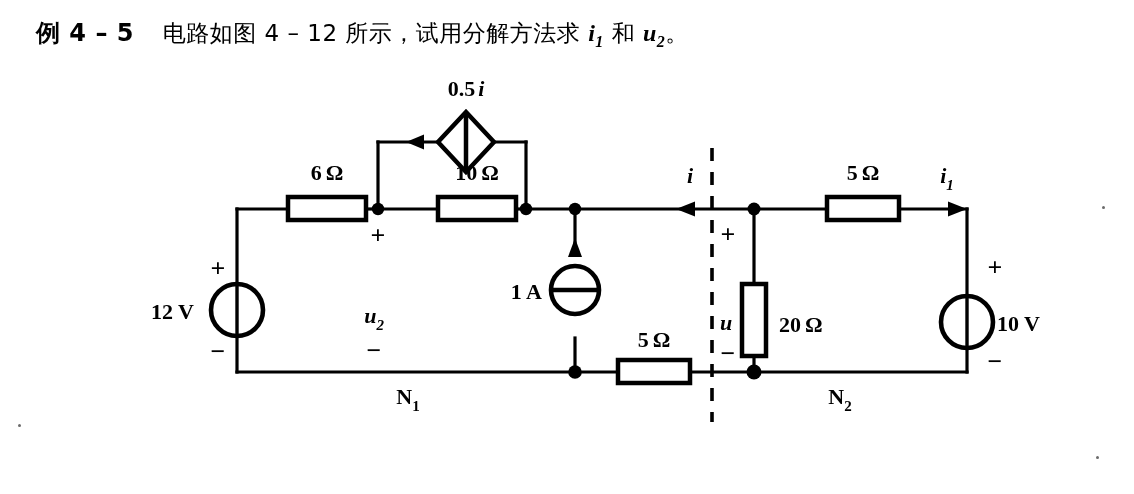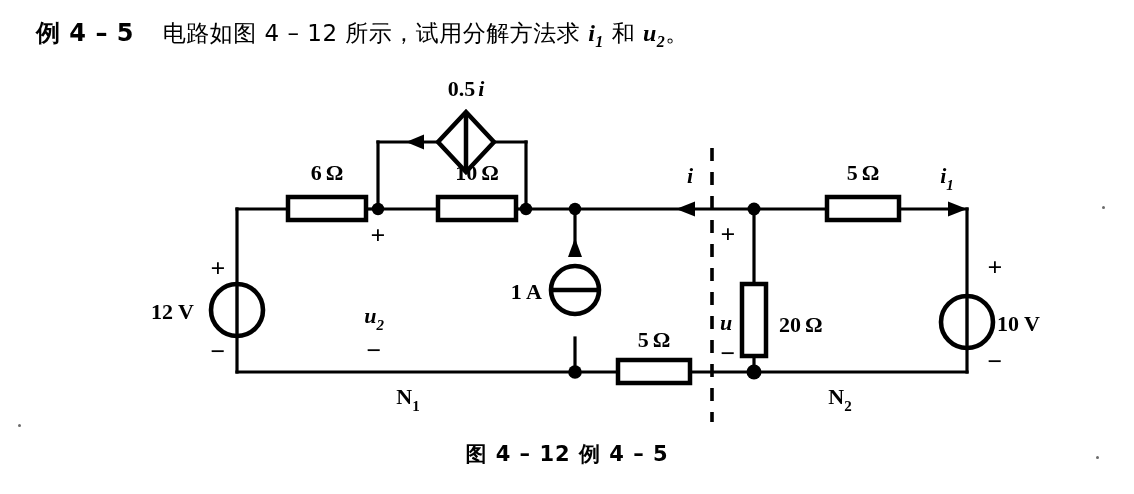--- a/index.html
+++ b/index.html
@@ -242,15 +242,14 @@
     </text>
     <text x="840" y="334" class="lbl-text" text-anchor="middle">
       <tspan>N</tspan><tspan dy="7" font-size="15">2</tspan>
     </text>
   </svg>
 
   <div class="dot-stray" style="left:18px;top:424px;"></div>
   <div class="dot-stray" style="left:1096px;top:456px;"></div>
   <div class="dot-stray" style="left:1102px;top:206px;"></div>
 
-  <div class="figure-caption">图 4 – 12    例 4 – 5</div>
 
 </div>
 
 </body></html>

